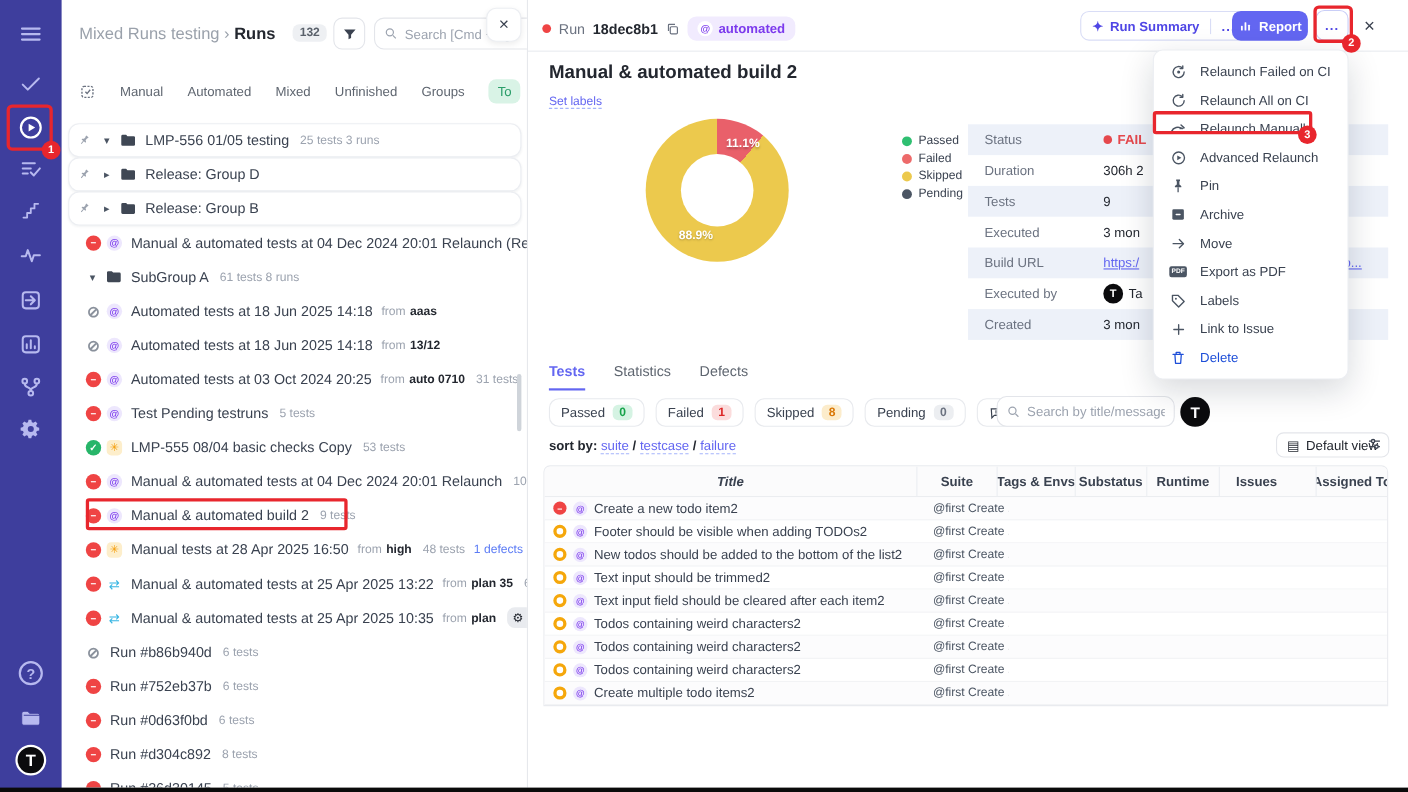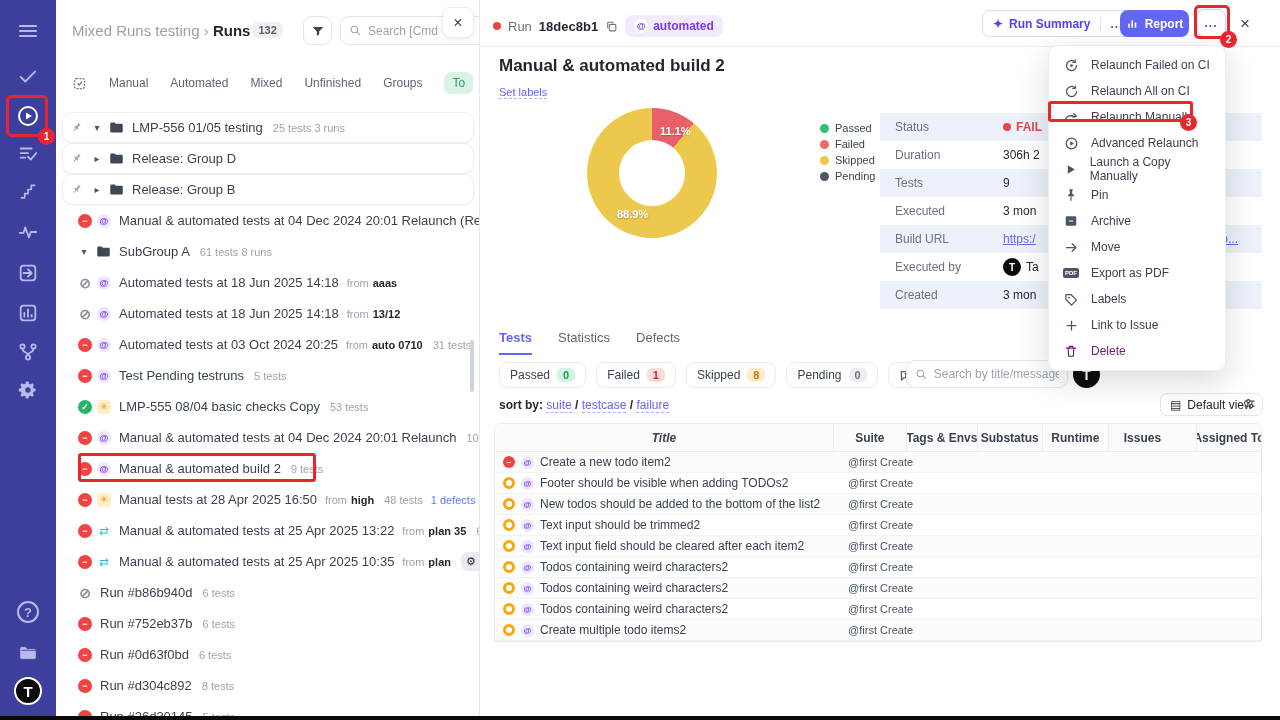--- a/index.html
+++ b/index.html
@@ -11,21 +11,21 @@
   .srow { position:absolute; left:0; width:56px; height:24px; display:flex; align-items:center; justify-content:center; color:#b7b9ef; }
   .srow.active { color:#ffffff; }
   .sb-help { position:absolute; left:17px; top:601px; width:22px; height:22px; border:2px solid #b7b9ef; border-radius:50%; color:#b7b9ef; font-size:13px; font-weight:bold; display:flex; align-items:center; justify-content:center; }
   .sb-avatar { position:absolute; left:14px; top:677px; width:28px; height:28px; background:#0b0b0d; border:2px solid #fff; border-radius:50%; color:#fff; font-weight:bold; font-size:15px; display:flex; align-items:center; justify-content:center; }
 
   
   .left-panel { position:absolute; left:56px; top:0; width:424px; height:716px; background:#fff; border-right:1px solid #e6e8ec; overflow:hidden; z-index:2; }
   .lp-header { position:absolute; left:0; top:0; width:424px; height:62px; }
   .crumb { position:absolute; left:16px; top:22px; font-size:15px; color:#9aa1ab; white-space:nowrap; }
   .crumb .sec { color:#23272f; font-weight:bold; }
-  .crumb .cnt { display:inline-block; background:#eef0f3; color:#5a616b; font-size:11px; font-weight:bold; border-radius:6px; padding:2px 6px; margin-left:2px; vertical-align:2px; }
+  .crumb .cnt { display:inline-block; background:#eef0f3; color:#5a616b; font-size:11px; font-weight:bold; border-radius:6px; padding:2px 6px; margin-left:16px; vertical-align:2px; }
   .filter-btn { position:absolute; left:247px; top:16px; width:29px; height:29px; border:1px solid #e3e5ea; border-radius:8px; display:flex; align-items:center; justify-content:center; color:#3b4250; background:#fff; }
   .lp-search { position:absolute; left:284px; top:16px; width:150px; height:29px; border:1px solid #e3e5ea; border-radius:9px; display:flex; align-items:center; gap:6px; padding:0 8px; color:#9ca3af; background:#fff; }
   .lp-search span { font-size:12px; white-space:nowrap; overflow:hidden; }
   .lp-close { position:absolute; left:386px; top:7px; width:32px; height:31px; background:#fff; border:1px solid #eceef2; border-radius:9px; box-shadow:0 2px 6px rgba(0,0,0,.08); display:flex; align-items:center; justify-content:center; font-size:16px; color:#3b4250; z-index:3; }
   .lp-tabs { position:absolute; left:16px; top:70px; width:408px; height:26px; display:flex; align-items:center; gap:22px; color:#5f6670; font-size:12px; white-space:nowrap; overflow:hidden; }
   .lp-tabs .ftab { cursor:default; }
   .today-chip { background:#d9f3e6; color:#2a9d69; border-radius:7px; padding:4px 8px; font-size:12px; }
   .run-list { position:absolute; left:0; top:98px; width:424px; height:618px; }
   .lrow { position:absolute; left:0; width:424px; height:31px; display:flex; align-items:center; font-size:13px; color:#3a4250; white-space:nowrap; overflow:hidden; }
   .lrow .lbl { margin-left:8px; }
@@ -110,21 +110,21 @@
   .td-suite { font-size:11px; color:#4b5563; padding-left:6px; }
   .tst { width:12px; height:12px; border-radius:50%; flex:0 0 auto; display:flex; align-items:center; justify-content:center; color:#fff; font-size:8px; font-weight:bold; }
   .tst.failed { background:#ef4444; }
   .tst.skipped { background:#fff; border:3.5px solid #f5a70b; }
   .t-auto { width:13px; height:13px; border-radius:50%; background:#ede7fd; color:#7c3aed; font-size:8px; font-weight:bold; display:flex; align-items:center; justify-content:center; flex:0 0 auto; }
 
   
   .ctx-menu { position:absolute; left:1048px; top:45px; width:178px; background:#fff; border:1px solid #eceef2; border-radius:9px; box-shadow:0 10px 30px rgba(15,23,42,.16); padding:6px 0; z-index:20; }
   .mi { height:26px; display:flex; align-items:center; gap:12px; padding:0 14px; font-size:12px; color:#3a4250; }
   .mi .mic { width:16px; display:flex; justify-content:center; color:#4b5563; }
-  .mi.danger, .mi.danger .mic { color:#701a75; }
+  .mi.danger, .mi.danger .mic { color:#1d4ed8; }
   .pdf-chip { background:#4b5563; color:#fff; font-size:6px; font-weight:bold; border-radius:2px; padding:2px 2px; }
 
   
   .ann { position:absolute; border:3px solid #e8262d; z-index:30; border-radius:5px; }
   .ann-badge { position:absolute; width:17px; height:17px; background:#e8262d; border-radius:50%; color:#fff; font-size:10px; font-weight:bold; display:flex; align-items:center; justify-content:center; z-index:31; }
   .bottom-strip { position:absolute; left:0; top:716px; width:1280px; height:4px; background:#0a0a0a; z-index:40; }
 </style>
 </head>
 <body>
 
@@ -728,28 +728,20 @@
       <span class="mic">
         <svg width="15" height="15" viewBox="0 0 24 24" fill="none" stroke="currentColor" stroke-width="2" stroke-linecap="round" stroke-linejoin="round">
           <circle cx="12" cy="12" r="8.5"></circle>
           <path d="M10 8.5v7l6-3.5z" fill="currentColor" stroke="none"></path>
         </svg>
       </span>
       <span>Advanced Relaunch</span>
     </div>
     <div class="mi">
       <span class="mic">
-        <svg width="13" height="13" viewBox="0 0 24 24" fill="currentColor">
-          <path d="M7 4v16l13-8z"></path>
-        </svg>
-      </span>
-      <span>Launch a Copy Manually</span>
-    </div>
-    <div class="mi">
-      <span class="mic">
         <svg width="14" height="14" viewBox="0 0 24 24" fill="currentColor">
           <path d="M9 2h6v2l-1 1v5l3 2v2H7v-2l3-2V5L9 4z"></path>
           <path d="M11 14h2v8h-2z"></path>
         </svg>
       </span>
       <span>Pin</span>
     </div>
     <div class="mi">
       <span class="mic">
         <svg width="14" height="14" viewBox="0 0 24 24" fill="currentColor">

